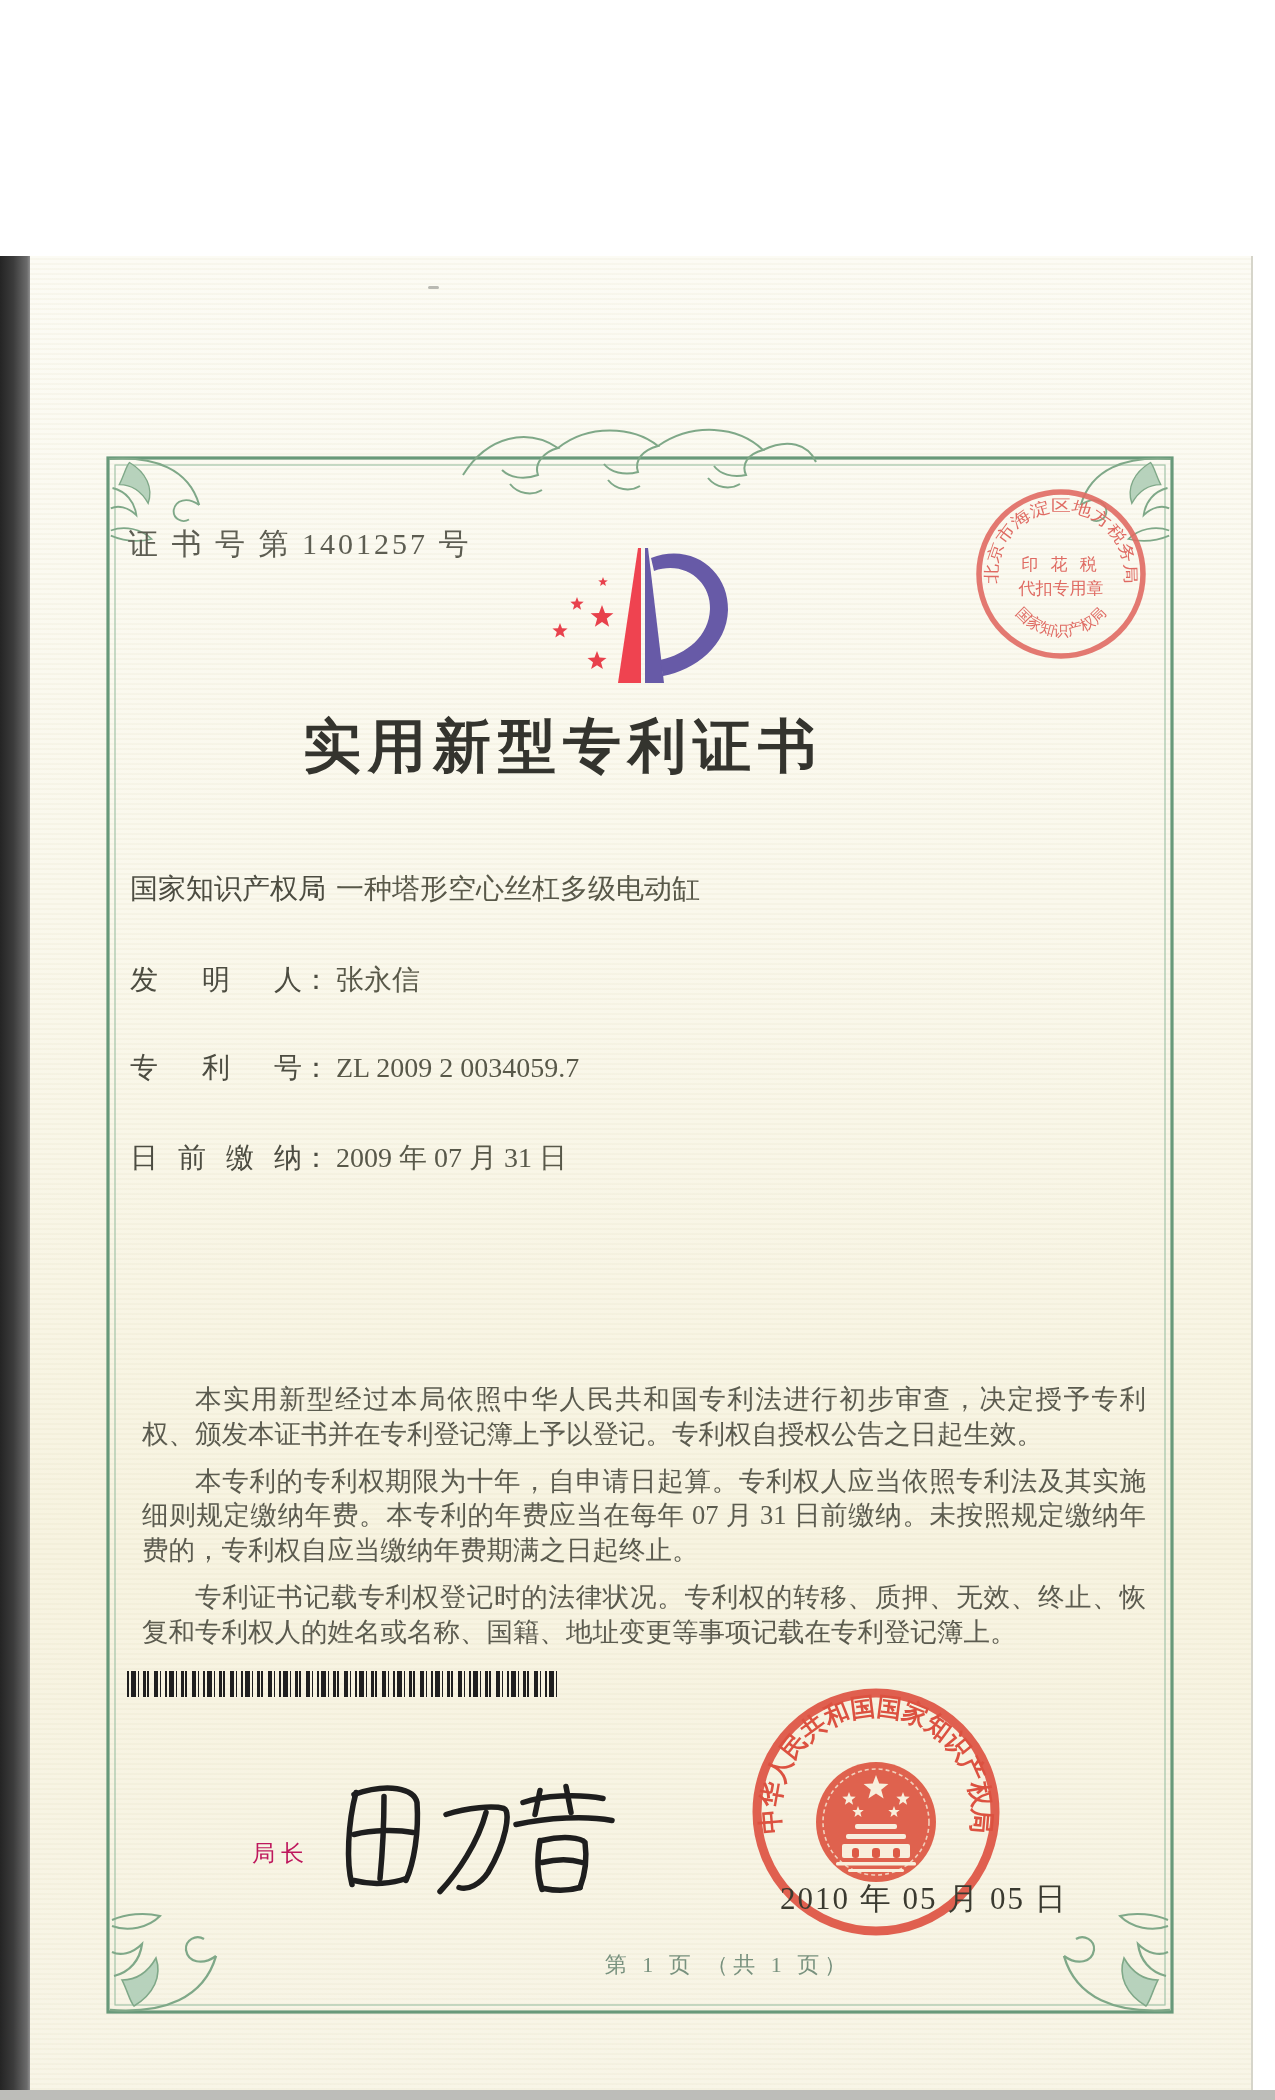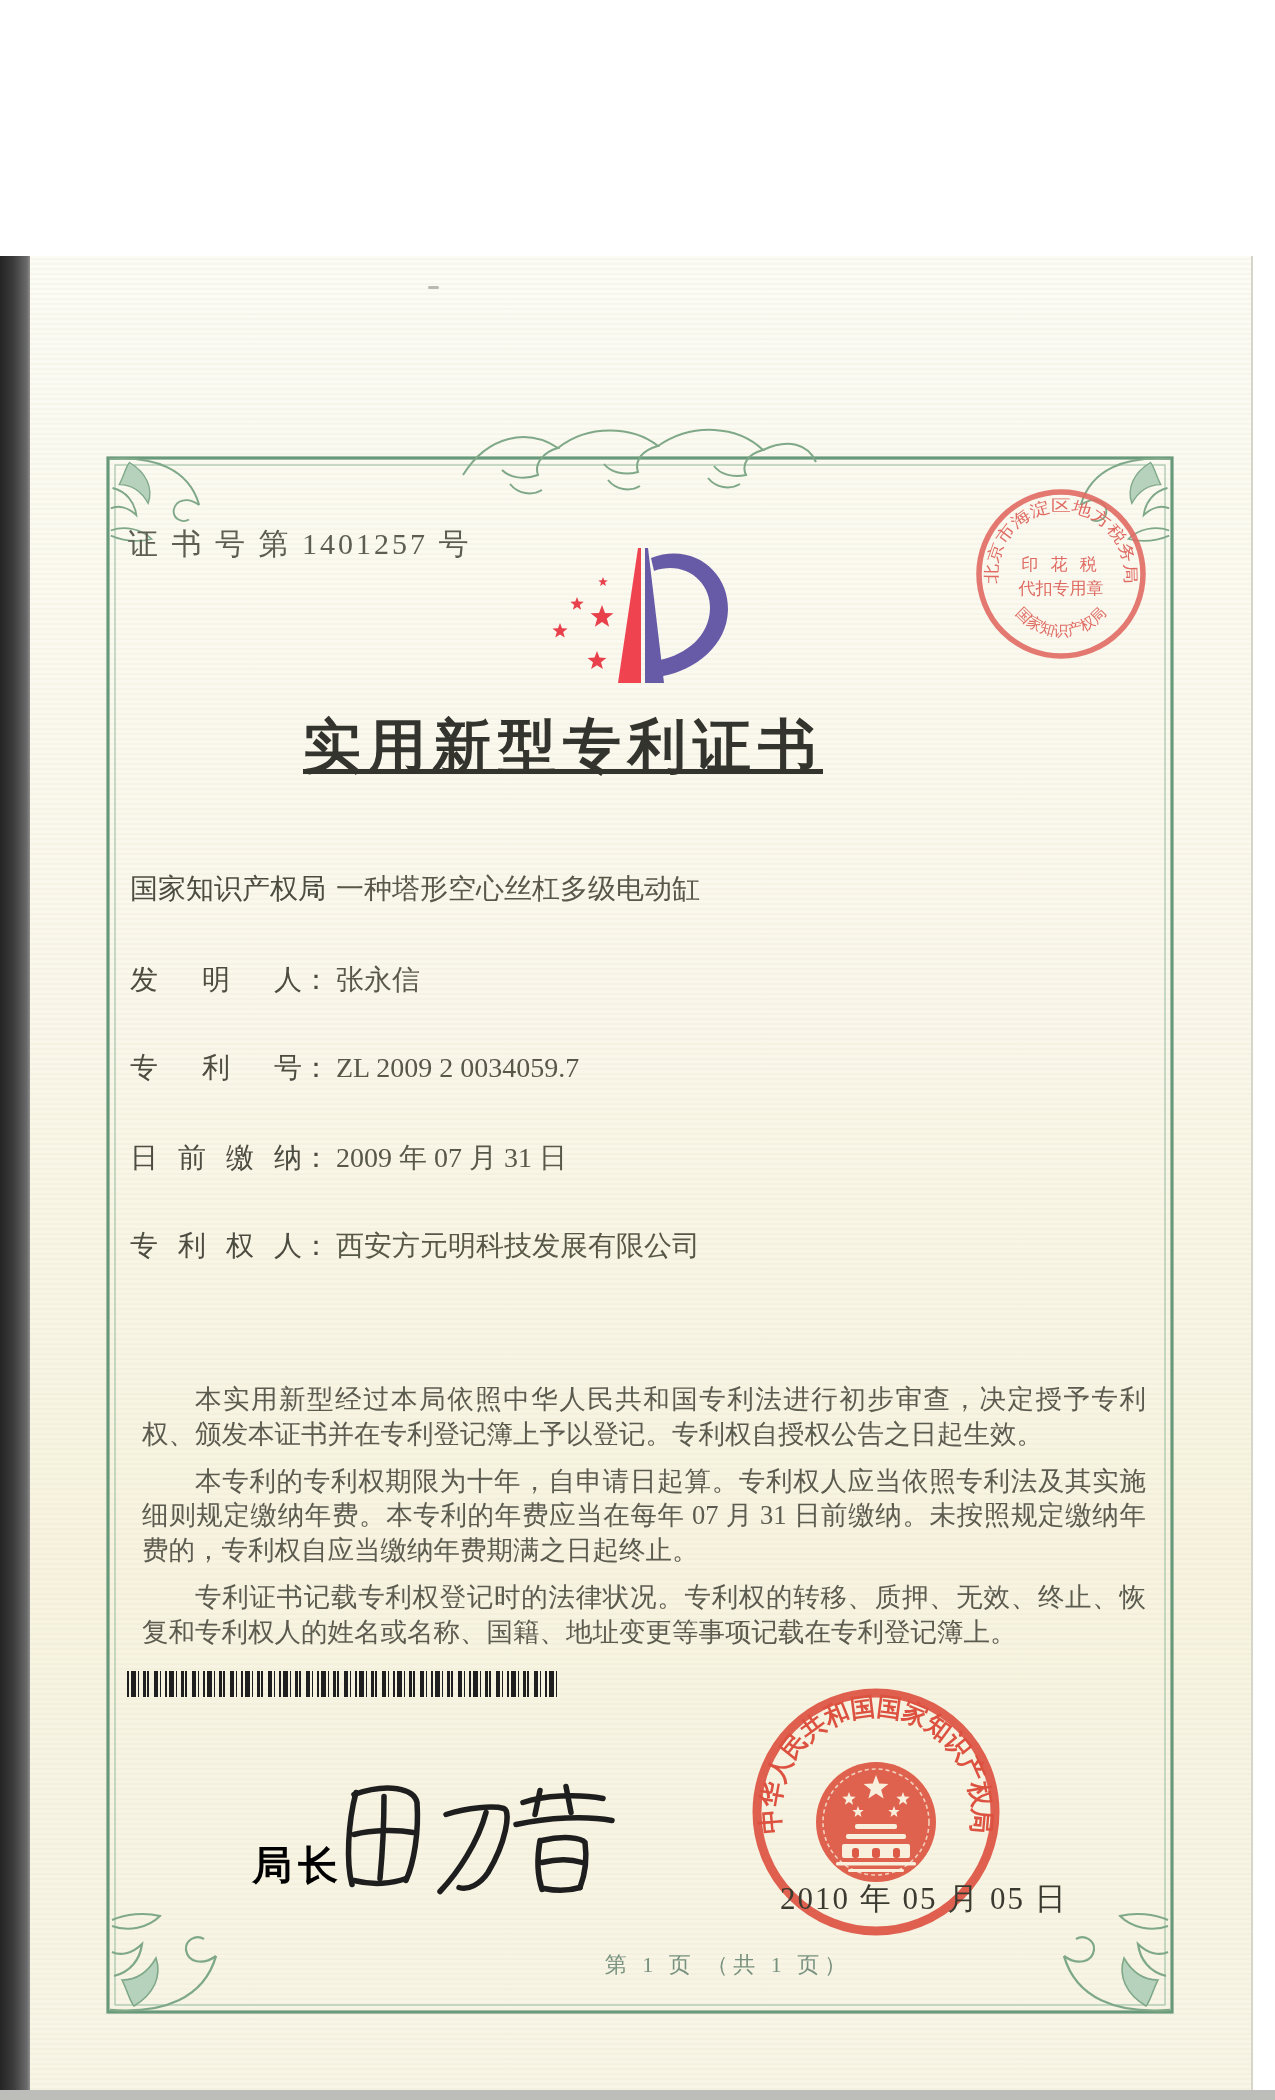--- a/index.html
+++ b/index.html
@@ -14,42 +14,42 @@
            linear-gradient(180deg,#fcfbf4 0%,#faf8ec 35%,#f7f3e0 70%,#f8f5e7 100%);
          border-right:2px solid #d6d5ca;}
   .bottom-edge{position:absolute;left:0;top:2090px;width:1275px;height:10px;background:#bdbdb9;}
   .artifact-dash{position:absolute;left:428px;top:286px;width:11px;height:3px;background:#b9b9b2;border-radius:2px;}
 
   .decor-svg{position:absolute;left:90px;top:420px;width:1100px;height:1610px;}
 
   .cert-no{position:absolute;left:128px;top:524px;font-size:30px;letter-spacing:3px;color:#5d5d52;}
   .logo-wrap{position:absolute;left:545px;top:540px;width:192px;height:152px;}
   .title{position:absolute;left:108px;top:708px;width:910px;text-align:center;
-         font-size:58px;font-weight:700;letter-spacing:7px;color:#34342e;text-decoration:underline;}
+         font-size:58px;font-weight:700;letter-spacing:7px;color:#34342e;}
 
   .field-row{position:absolute;left:130px;font-size:28px;color:#55554a;white-space:nowrap;}
   .field-label{display:inline-block;width:172px;text-align:justify;text-align-last:justify;color:#4c4c41;}
   .field-colon{display:inline-block;margin-right:6px;color:#4c4c41;}
   .field-value{color:#585849;}
 
   .body-text{position:absolute;left:130px;top:1370px;width:1028px;}
   .body-text p{margin:12px;font-size:26.5px;line-height:34.8px;color:#5b5b4f;
                text-indent:2em;text-align:justify;word-break:break-all;}
 
   .barcode{position:absolute;left:127px;top:1671px;width:434px;height:26px;
     background:repeating-linear-gradient(90deg,
       #1f1f1f 0 2px, transparent 2px 4px,
       #1f1f1f 4px 9px, transparent 9px 11px,
       #1f1f1f 11px 12px, transparent 12px 16px,
       #1f1f1f 16px 19px, transparent 19px 20px,
       #1f1f1f 20px 22px, transparent 22px 27px,
       #1f1f1f 27px 31px, transparent 31px 33px,
       #1f1f1f 33px 34px, transparent 34px 38px);}
 
-  .director-label{position:absolute;left:252px;top:1838px;font-size:40px;letter-spacing:6px;color:#000000;font-weight:bold;}
+  .director-label{position:absolute;left:252px;top:1838px;font-size:23px;letter-spacing:6px;color:#be185d;}
   .signature-svg{position:absolute;left:318px;top:1760px;width:300px;height:165px;}
 
   .seal-svg{position:absolute;left:748px;top:1684px;width:256px;height:256px;}
   .issue-date{position:absolute;left:780px;top:1878px;font-size:31px;letter-spacing:2px;color:#3a3a30;white-space:nowrap;}
 
   .stamp-svg{position:absolute;left:973px;top:486px;width:176px;height:176px;}
 
   .footer{position:absolute;left:108px;top:1950px;width:1240px;text-align:center;
           font-size:22px;letter-spacing:5px;color:#78917e;}
 </style>
@@ -110,23 +110,20 @@
     <span class="field-label">国家知识产权局</span><span class="field-colon">：</span><span class="field-value">一种塔形空心丝杠多级电动缸</span>
   </div>
   <div class="field-row" style="top:961px">
     <span class="field-label">发明人</span><span class="field-colon">：</span><span class="field-value">张永信</span>
   </div>
   <div class="field-row" style="top:1049px">
     <span class="field-label">专利号</span><span class="field-colon">：</span><span class="field-value">ZL 2009 2 0034059.7</span>
   </div>
   <div class="field-row" style="top:1139px">
     <span class="field-label">日前缴纳</span><span class="field-colon">：</span><span class="field-value">2009 年 07 月 31 日</span>
-  </div>
-  <div class="field-row" style="top:1227px">
-    <span class="field-label">专利权人</span><span class="field-colon">：</span><span class="field-value">西安方元明科技发展有限公司</span>
   </div>
 
   <div class="body-text">
     <p>本实用新型经过本局依照中华人民共和国专利法进行初步审查，决定授予专利权、颁发本证书并在专利登记簿上予以登记。专利权自授权公告之日起生效。</p>
     <p>本专利的专利权期限为十年，自申请日起算。专利权人应当依照专利法及其实施细则规定缴纳年费。本专利的年费应当在每年 07 月 31 日前缴纳。未按照规定缴纳年费的，专利权自应当缴纳年费期满之日起终止。</p>
     <p>专利证书记载专利权登记时的法律状况。专利权的转移、质押、无效、终止、恢复和专利权人的姓名或名称、国籍、地址变更等事项记载在专利登记簿上。</p>
   </div>
 
   <div class="barcode"></div>
 

